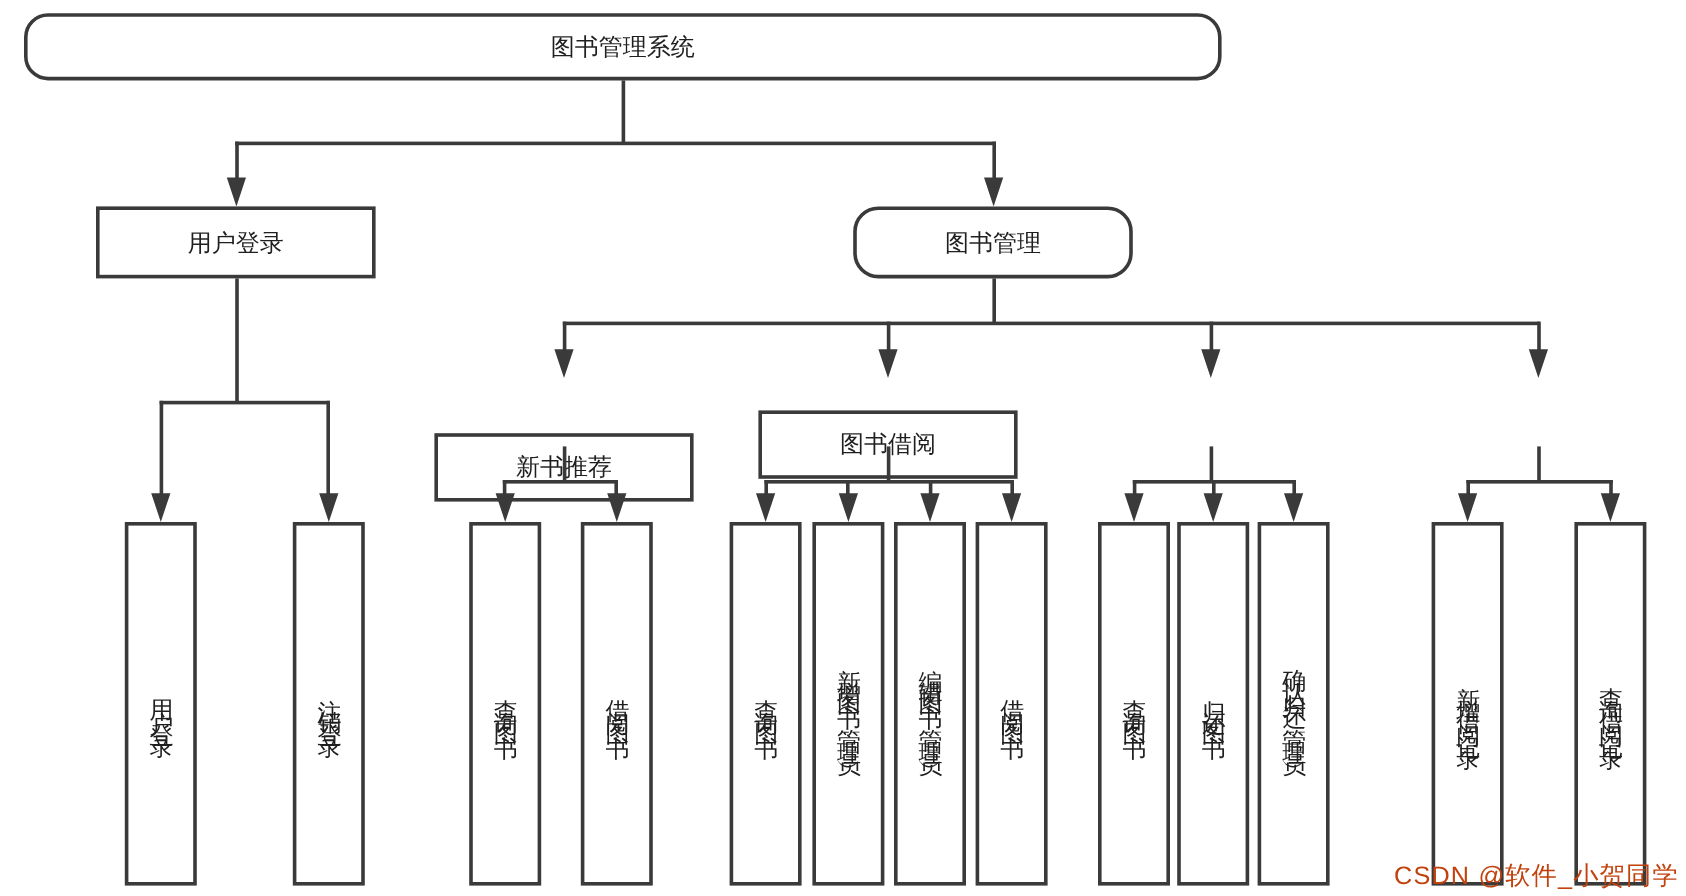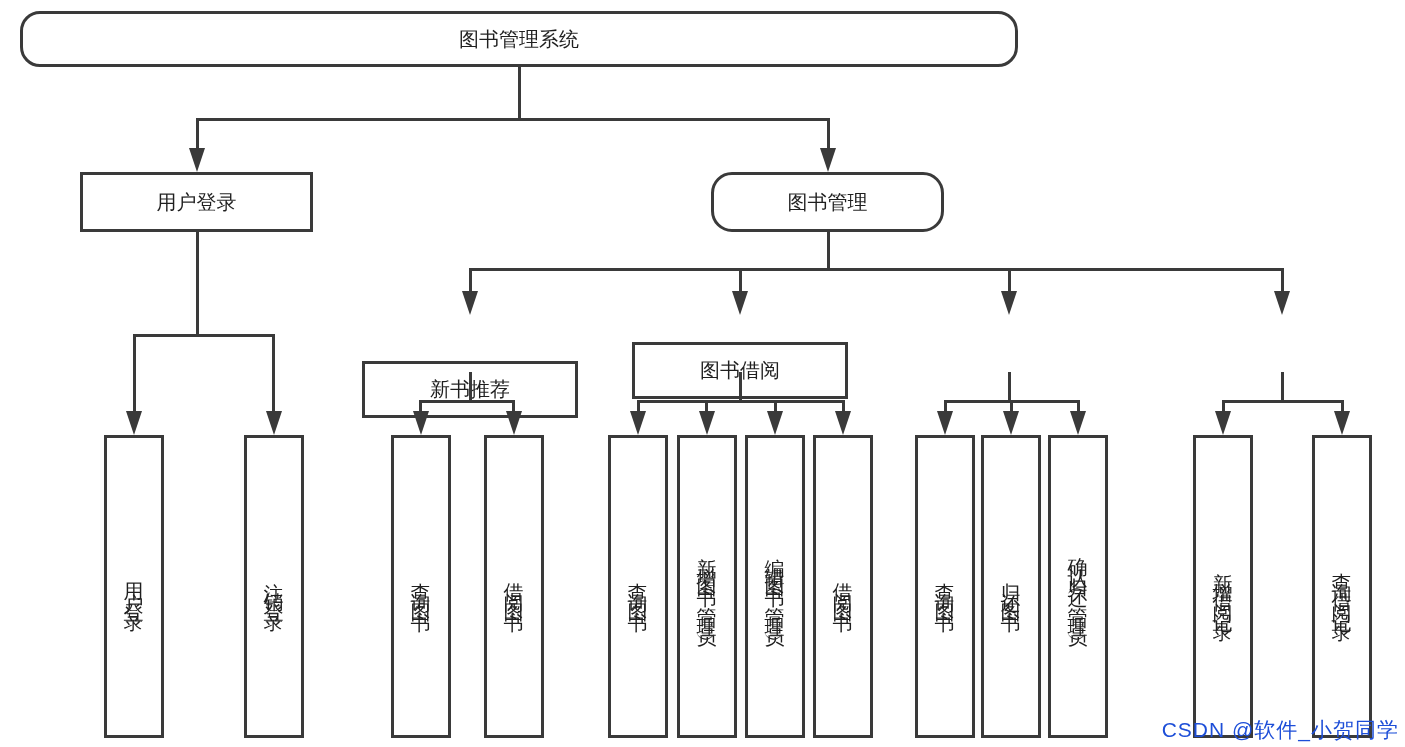--- a/index.html
+++ b/index.html
@@ -37,21 +37,21 @@
     position:absolute;
     width:0;height:0;
     border-left:8px solid transparent;
     border-right:8px solid transparent;
     border-top:24px solid #3a3a3a;
   }
   .watermark{
     position:absolute;
     right:6px;
     bottom:3px;
-    color:#1d4ed8;
+    color:#c2410c;
     font-size:21px;
     letter-spacing:1px;
   }
 </style>
 </head>
 <body>
 
 <div class="canvas">
 
   <div class="box h" style="left:20px;top:11px;width:998px;height:56px;border-radius:20px;">

